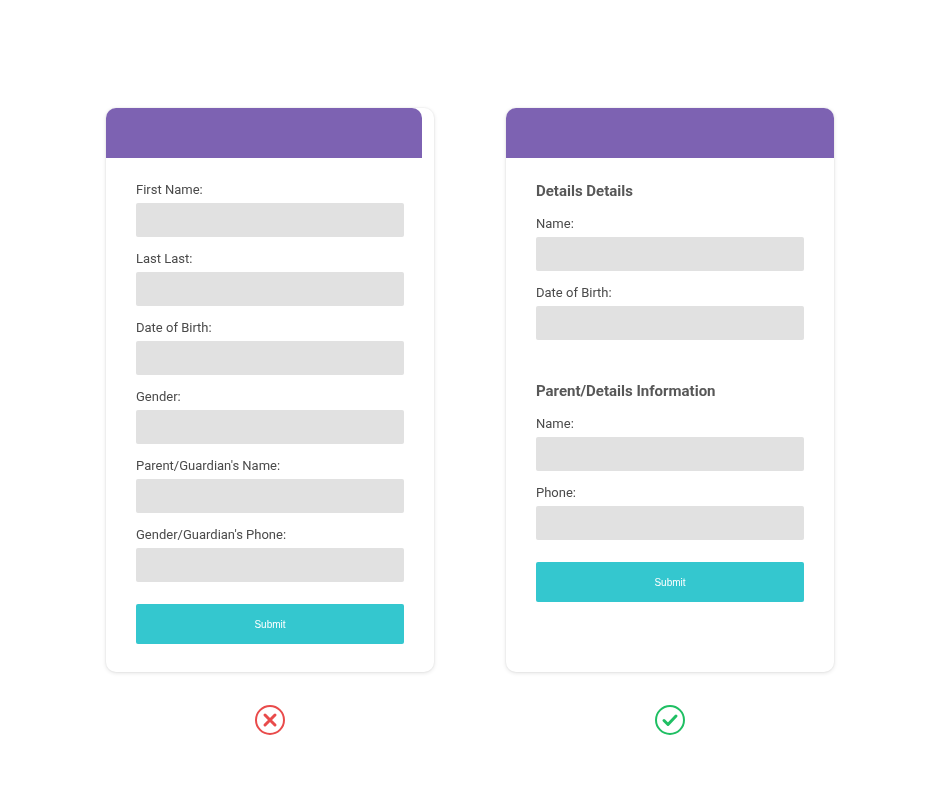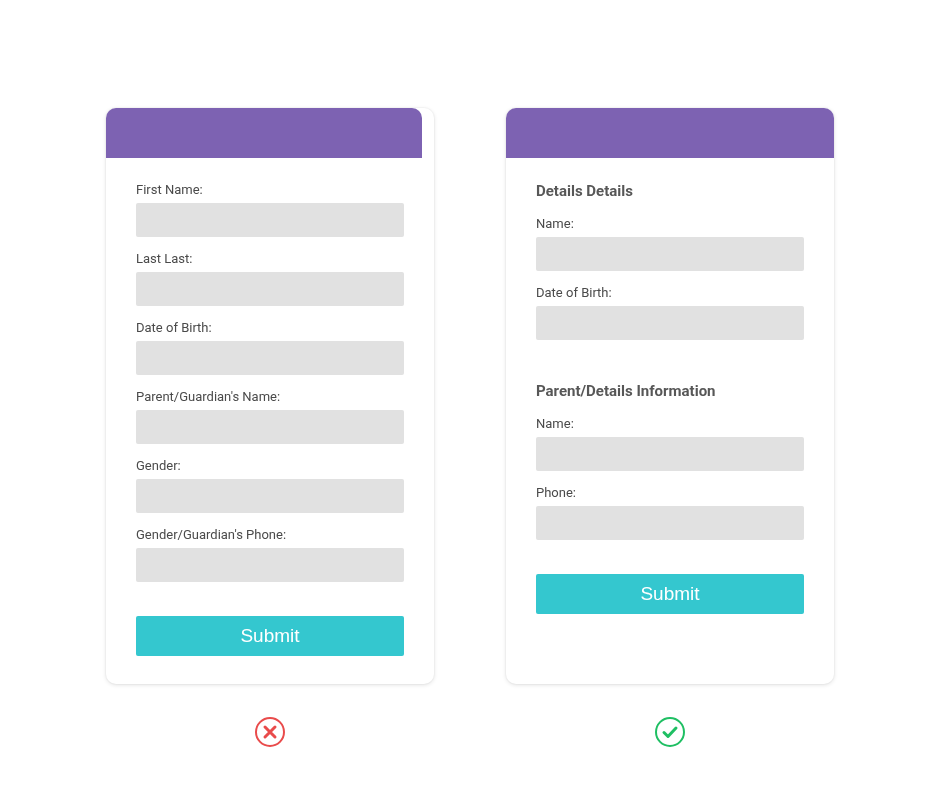--- a/index.html
+++ b/index.html
@@ -40,21 +40,21 @@
     .card-body {
       padding: 24px 30px 28px 30px;
       display: flex;
       flex-direction: column;
     }
     .field {
       display: flex;
       flex-direction: column;
       margin-bottom: 14px;
     }
-    .field:last-of-type { margin-bottom: 12px; }
+    .field:last-of-type { margin-bottom: 0; }
     .field-label {
       font-size: 13px;
       color: #4a4a4a;
       margin-bottom: 6px;
     }
     .field-input {
       width: 100%;
       height: 34px;
       background: #e1e1e1;
       border: none;
@@ -73,21 +73,21 @@
       height: 28px;
     }
     .submit-btn {
       margin-top: 22px;
       height: 40px;
       width: 100%;
       background: #34c7cf;
       color: #ffffff;
       border: none;
       border-radius: 2px;
-      font-size: 19px;
+      font-size: 10px;
       cursor: pointer;
     }
     .icons-row {
       display: flex;
       justify-content: space-between;
       padding: 32px 106px 0 106px;
       gap: 72px;
     }
     .icon-wrap {
       width: 328px;
@@ -117,26 +117,26 @@
         <label class="field-label">Last Last:</label>
         <input class="field-input" type="text" style="">
       </div>
 
       <div class="field">
         <label class="field-label">Date of Birth:</label>
         <input class="field-input" type="text" style="">
       </div>
 
       <div class="field">
-        <label class="field-label">Parent/Guardian's Name:</label>
+        <label class="field-label">Gender:</label>
         <input class="field-input" type="text" style="">
       </div>
 
       <div class="field">
-        <label class="field-label">Gender:</label>
+        <label class="field-label">Parent/Guardian's Name:</label>
         <input class="field-input" type="text" style="">
       </div>
 
       <div class="field">
         <label class="field-label">Gender/Guardian's Phone:</label>
         <input class="field-input" type="text" style="">
       </div>
 
       <button class="submit-btn">Submit</button>
     </div>

